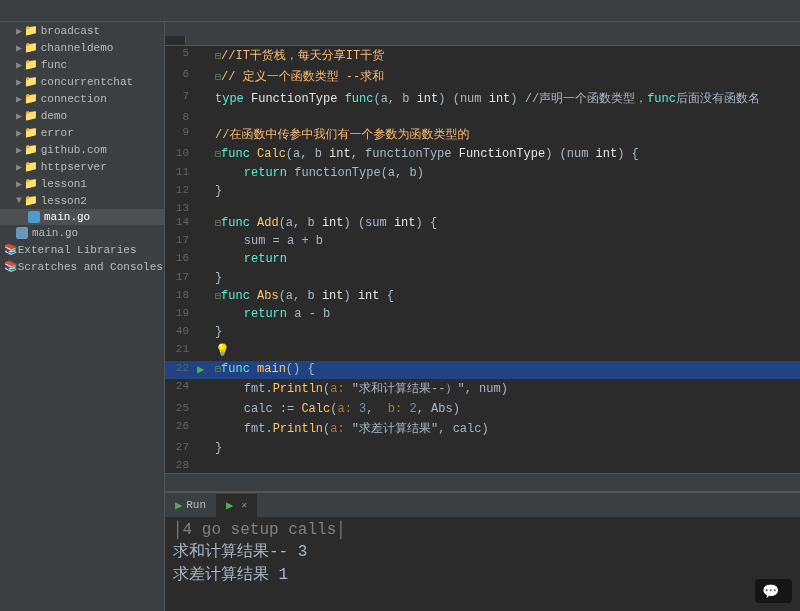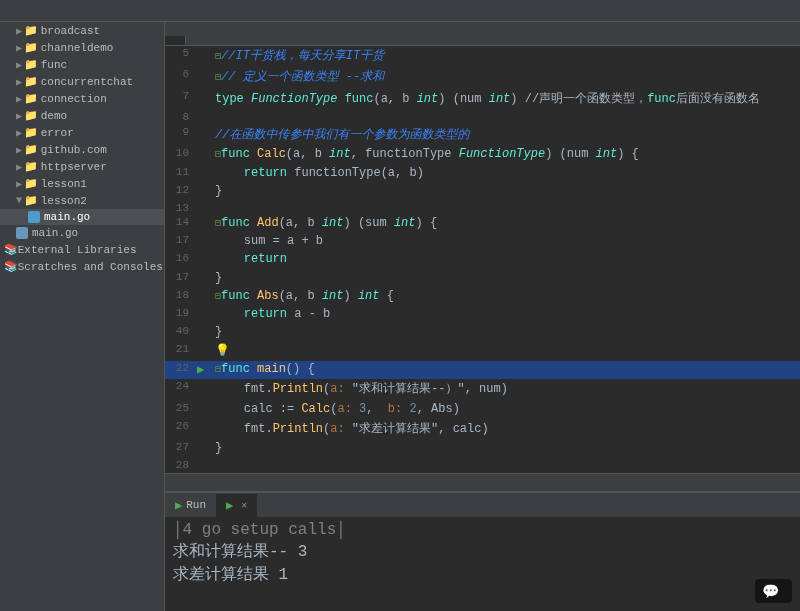--- a/index.html
+++ b/index.html
@@ -155,22 +155,22 @@
       display: table-cell;
       padding: 1px 4px;
       white-space: pre;
       font-size: 12px;
       vertical-align: top;
     }
 
     
     .kw { color: #5eead4; }
     .fn { color: #ffc66d; }
-    .type { color: #5eead4; font-style: italic; }
-    .cmt { color: #3b82f6; font-style: italic; }
+    .type { color: #e5e5e5; }
+    .cmt { color: #fdba74; }
     .num { color: #6897bb; }
     .pkg { color: #a9b7c6; }
     .bulb { color: #f0c040; }
     .named-param { color: #aa7843; }
 
     
     .editor-status {
       height: 18px;
       background: #3c3f41;
       display: flex;

